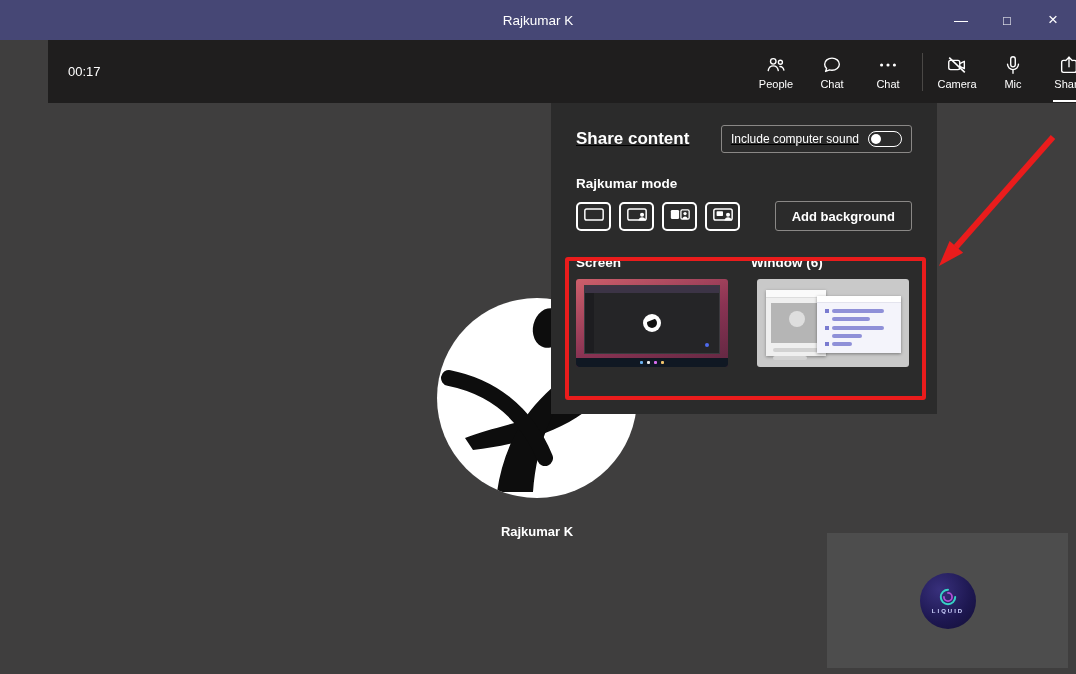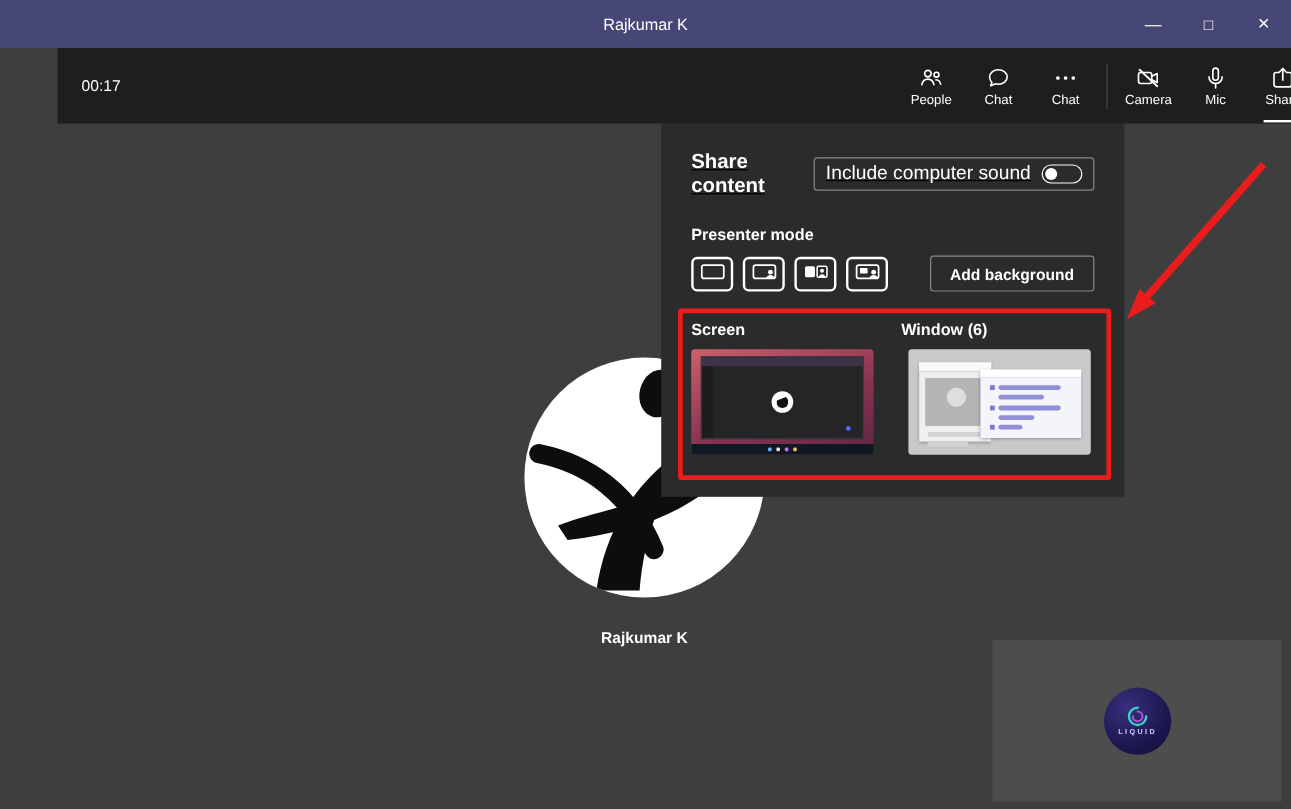--- a/index.html
+++ b/index.html
@@ -31,21 +31,21 @@
   .stage { position:absolute; left:0; top:103px; width:1076px; height:571px; background:#3f3e3e; }
   .avatar { position:absolute; left:437px; top:195px; width:200px; height:200px; border-radius:50%; background:#ffffff; overflow:hidden; z-index:1; }
   .avatar svg { width:100%; height:100%; }
   .participant-name { position:absolute; left:437px; top:421px; width:200px; text-align:center; color:#ffffff; font-size:13px; font-weight:600; z-index:1; }
 
   
   .panel { position:absolute; left:551px; top:103px; width:386px; height:311px; background:#2b2b2b; padding:22px 25px; z-index:10; }
   .panel-header { display:flex; align-items:center; justify-content:space-between;text-decoration:underline; }
   .panel-title { color:#ffffff; font-size:17px; font-weight:700; }
   .sound-box { display:flex; align-items:center; gap:9px; height:28px; border:1px solid #8a8886; border-radius:3px; padding:0 9px; cursor:pointer; }
-  .sound-label { color:#ffffff; font-size:16px; white-space:nowrap; }
+  .sound-label { color:#ffffff; font-size:12px; white-space:nowrap; }
   .toggle { position:relative; width:34px; height:16px; border:1px solid #ffffff; border-radius:9px; flex:none; }
   .toggle-knob { position:absolute; left:2px; top:2px; width:10px; height:10px; border-radius:50%; background:#ffffff; }
   .presenter-label { margin-top:23px; color:#ffffff; font-size:13.5px; font-weight:700; }
   .modes-row { margin-top:10px; display:flex; align-items:center; }
   .mode-btn { width:35px; height:29px; border:2px solid #ffffff; border-radius:5px; background:transparent; display:flex; align-items:center; justify-content:center; margin-right:8px; cursor:pointer; }
   .add-bg-btn { margin-left:auto; height:30px; padding:0 16px; border:1px solid #8a8886; border-radius:3px; background:transparent; color:#ffffff; font-size:13px; font-weight:700; cursor:pointer; font-family:inherit; }
   .sections-labels { margin-top:24px; display:flex; gap:23px; }
   .section-label { width:152px; color:#ffffff; font-size:13.5px; font-weight:700; }
   .thumbs-row { margin-top:9px; display:flex; gap:29px; }
 
@@ -188,21 +188,21 @@
     <div class="panel-header">
       <div class="panel-title">Share content</div>
       <div class="sound-box">
         <span class="sound-label">Include computer sound</span>
         <span class="toggle">
           <span class="toggle-knob"></span>
         </span>
       </div>
     </div>
 
-    <div class="presenter-label">Presenter mode</div>
+    <div class="presenter-label">Rajkumar mode</div>
 
     <div class="modes-row">
       <button class="mode-btn">
         <span>
           <svg viewBox="0 0 24 16" width="22" height="15">
             <rect x="2" y="2" width="20" height="12" rx="2" fill="none" stroke="#fff" stroke-width="1.6"></rect>
           </svg>
         </span>
       </button>
       <button class="mode-btn">

